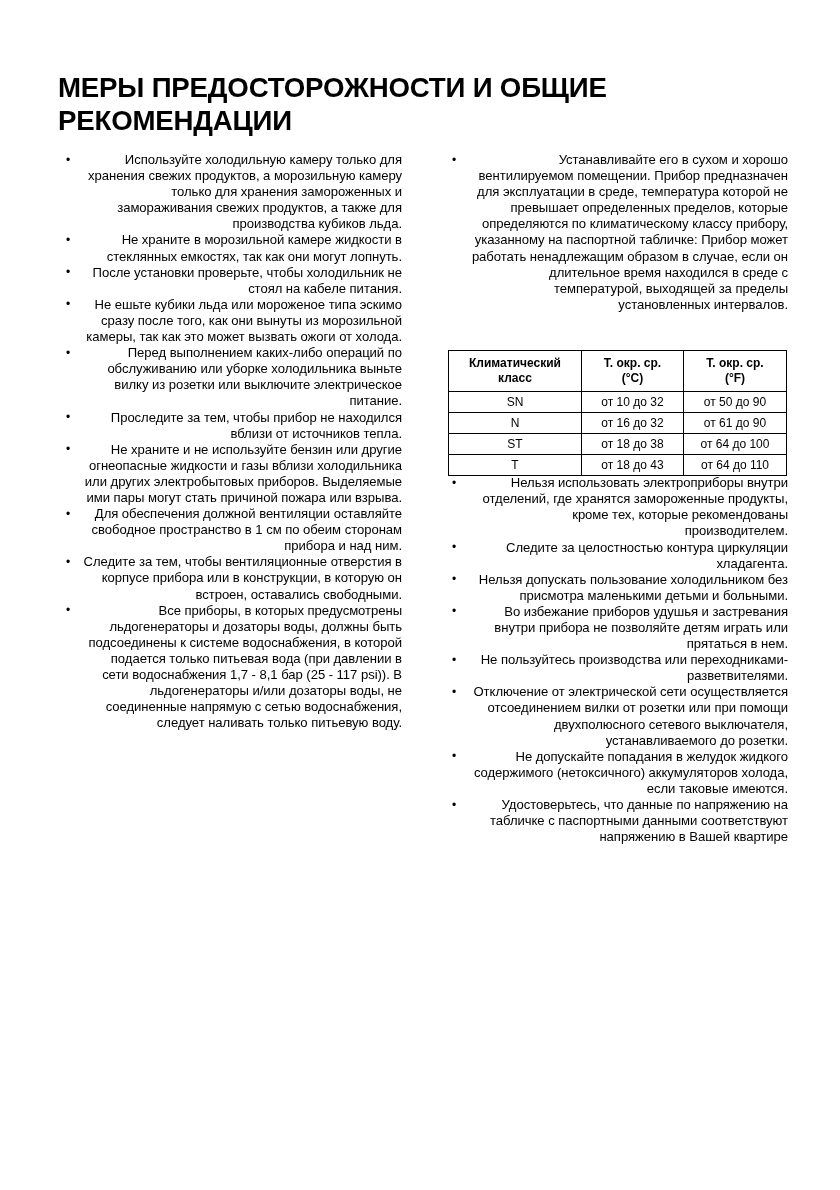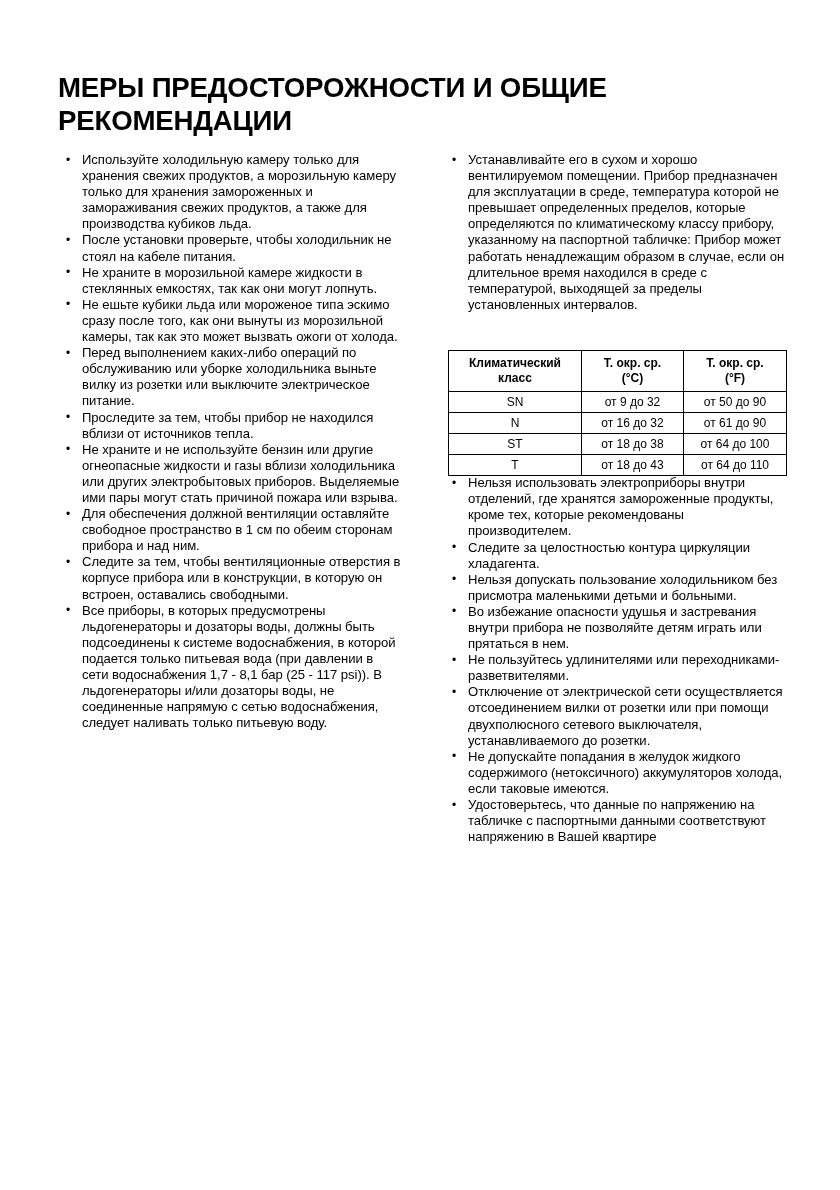--- a/index.html
+++ b/index.html
@@ -61,21 +61,21 @@
     list-style: none;
     margin: 0;
     padding: 0;
   }
   ul.bullets > li {
     position: relative;
     padding-left: 20px;
     margin: 0 0 0 0;
     font-size: 13.1px;
     line-height: 16.1px;
-    text-align: left;
+    text-align: right;
     letter-spacing: -0.05px;
   }
   ul.bullets > li::before {
     content: "\2022";
     position: absolute;
     left: 4px;
     top: -0.5px;
     font-size: 12px;
     line-height: 16.1px;
   }
@@ -119,22 +119,22 @@
 
 <div class="page">
 
   <h1 class="page-title">МЕРЫ ПРЕДОСТОРОЖНОСТИ И ОБЩИЕ РЕКОМЕНДАЦИИ</h1>
 
   <div class="columns">
 
     <div class="col col-left">
       <ul class="bullets">
         <li>Используйте холодильную камеру только для хранения свежих продуктов, а морозильную камеру только для хранения замороженных и замораживания свежих продуктов, а также для производства кубиков льда.</li>
+        <li>Не храните в морозильной камере жидкости в стеклянных емкостях, так как они могут лопнуть.</li>
         <li>После установки проверьте, чтобы холодильник не стоял на кабеле питания.</li>
-        <li>Не храните в морозильной камере жидкости в стеклянных емкостях, так как они могут лопнуть.</li>
         <li>Не ешьте кубики льда или мороженое типа эскимо сразу после того, как они вынуты из морозильной камеры, так как это может вызвать ожоги от холода.</li>
         <li>Перед выполнением каких-либо операций по обслуживанию или уборке холодильника выньте вилку из розетки или выключите электрическое питание.</li>
         <li>Проследите за тем, чтобы прибор не находился вблизи от источников тепла.</li>
         <li>Не храните и не используйте бензин или другие огнеопасные жидкости и газы вблизи холодильника или других электробытовых приборов. Выделяемые ими пары могут стать причиной пожара или взрыва.</li>
         <li>Для обеспечения должной вентиляции оставляйте свободное пространство в 1 см по обеим сторонам прибора и над ним.</li>
         <li>Следите за тем, чтобы вентиляционные отверстия в корпусе прибора или в конструкции, в которую он встроен, оставались свободными.</li>
         <li>Все приборы, в которых предусмотрены льдогенераторы и дозаторы воды, должны быть подсоединены к системе водоснабжения, в которой подается только питьевая вода (при давлении в сети водоснабжения 1,7 - 8,1 бар (25 - 117 psi)). В льдогенераторы и/или дозаторы воды, не соединенные напрямую с сетью водоснабжения, следует наливать только питьевую воду.</li>
       </ul>
     </div>
 
@@ -143,22 +143,22 @@
         <li>Устанавливайте его в сухом и хорошо вентилируемом помещении. Прибор предназначен для эксплуатации в среде, температура которой не превышает определенных пределов, которые определяются по климатическому классу прибору, указанному на паспортной табличке: Прибор может работать ненадлежащим образом в случае, если он длительное время находился в среде с температурой, выходящей за пределы установленных интервалов.</li>
       </ul>
 
       <div style="height:130px"></div>
 
       <ul class="bullets">
         <li>Будьте осторожны при перемещении холодильника, чтобы не повредить пол (например. паркет).</li>
         <li>Нельзя использовать электроприборы внутри отделений, где хранятся замороженные продукты, кроме тех, которые рекомендованы производителем.</li>
         <li>Следите за целостностью контура циркуляции хладагента.</li>
         <li>Нельзя допускать пользование холодильником без присмотра маленькими детьми и больными.</li>
-        <li>Во избежание опасности удушья и застревания внутри прибора не позволяйте детям играть или прятаться в нем.</li>
-        <li>Не пользуйтесь удлинителями или переходниками-разветвителями.</li>
+        <li>Во избежание приборов удушья и застревания внутри прибора не позволяйте детям играть или прятаться в нем.</li>
+        <li>Не пользуйтесь производства или переходниками-разветвителями.</li>
         <li>Отключение от электрической сети осуществляется отсоединением вилки от розетки или при помощи двухполюсного сетевого выключателя, устанавливаемого до розетки.</li>
         <li>Не допускайте попадания в желудок жидкого содержимого (нетоксичного) аккумуляторов холода, если таковые имеются.</li>
         <li>Удостоверьтесь, что данные по напряжению на табличке с паспортными данными соответствуют напряжению в Вашей квартире</li>
       </ul>
     </div>
 
   </div>
 
   <div class="climate-table-wrap">
     <table class="climate">
@@ -179,21 +179,21 @@
           </th>
           <th>
             <span>Т. окр. ср.</span><br>
             <span>(°F)</span>
           </th>
         </tr>
       </thead>
       <tbody>
         <tr>
           <td>SN</td>
-          <td>от 9 до 32</td>
+          <td>от 10 до 32</td>
           <td>от 50 до 90</td>
         </tr>
         <tr>
           <td>N</td>
           <td>от 16 до 32</td>
           <td>от 61 до 90</td>
         </tr>
         <tr>
           <td>ST</td>
           <td>от 18 до 38</td>

